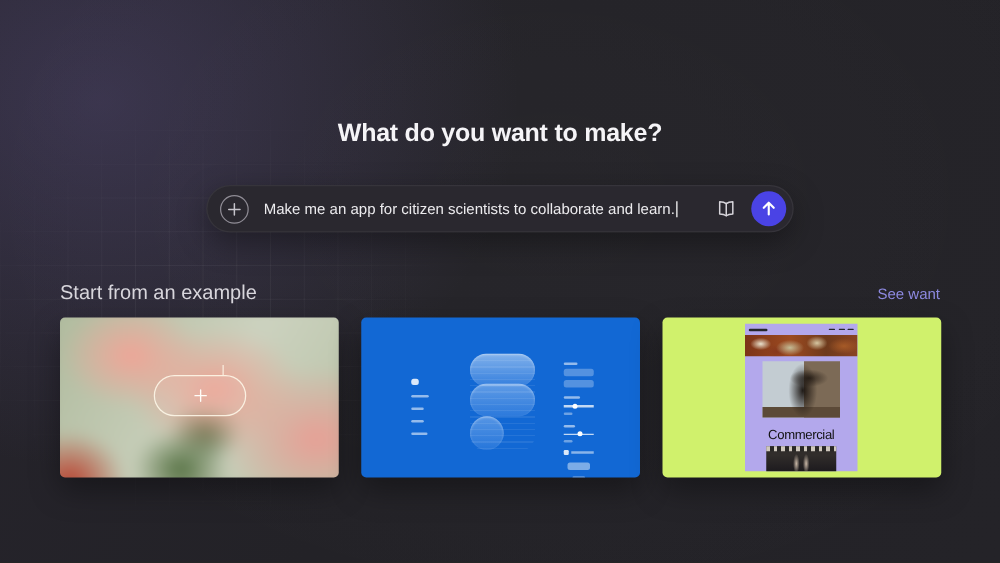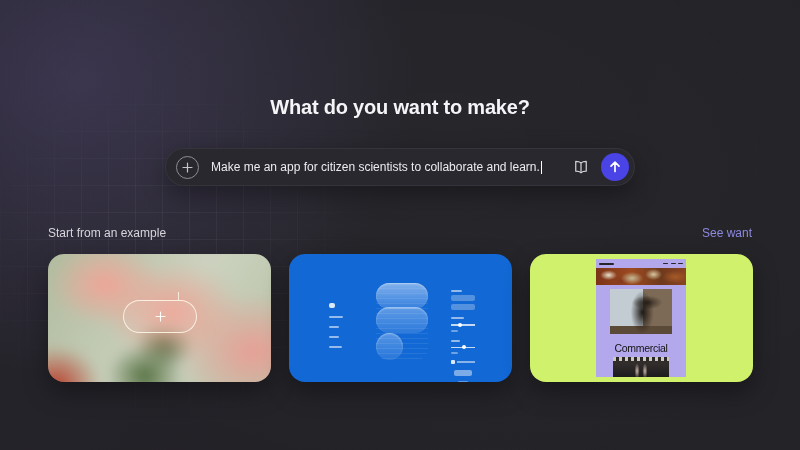--- a/index.html
+++ b/index.html
@@ -42,26 +42,26 @@
   .caret{display:inline-block;width:1px;height:13px;background:#ffffff;margin-left:1px;}
   .book-btn{width:26px;height:26px;display:flex;align-items:center;justify-content:center;
     color:#d6d4da;flex:0 0 auto;margin-right:7px;cursor:pointer;}
   .submit-btn{width:28px;height:28px;border-radius:50%;background:#4a43e5;border:none;
     display:flex;align-items:center;justify-content:center;flex:0 0 auto;cursor:pointer;
     color:#fff;}
 
   
   .examples-head{position:absolute;left:48px;top:226px;width:704px;
     display:flex;justify-content:space-between;align-items:center;}
-  .examples-label{color:#d8d6dc;font-size:12px;}
+  .examples-label{color:#d8d6dc;font-size:16px;}
   .see-more{color:#8d89e0;font-size:12px;cursor:pointer;}
 
   
   .cards{position:absolute;left:48px;top:254px;display:flex;gap:18px;}
-  .card{position:relative;width:223px;height:128px;border-radius:16px;overflow:hidden;
+  .card{position:relative;width:223px;height:128px;border-radius:4px;overflow:hidden;
     box-shadow:0 10px 24px rgba(0,0,0,0.35);cursor:pointer;}
 
   
   .photo-flowers{position:absolute;inset:-12px;filter:blur(6px);
     background:
       radial-gradient(80px 60px at 28% 28%, #f0a496, rgba(240,164,150,0) 70%),
       radial-gradient(100px 72px at 55% 46%, #eda293, rgba(237,162,147,0) 70%),
       radial-gradient(110px 84px at 88% 72%, #e89f95, rgba(232,159,149,0) 70%),
       radial-gradient(64px 56px at 8% 94%, #b8402e, rgba(184,64,46,0) 70%),
       radial-gradient(54px 46px at 44% 88%, #4f6c3c, rgba(79,108,60,0) 70%),

